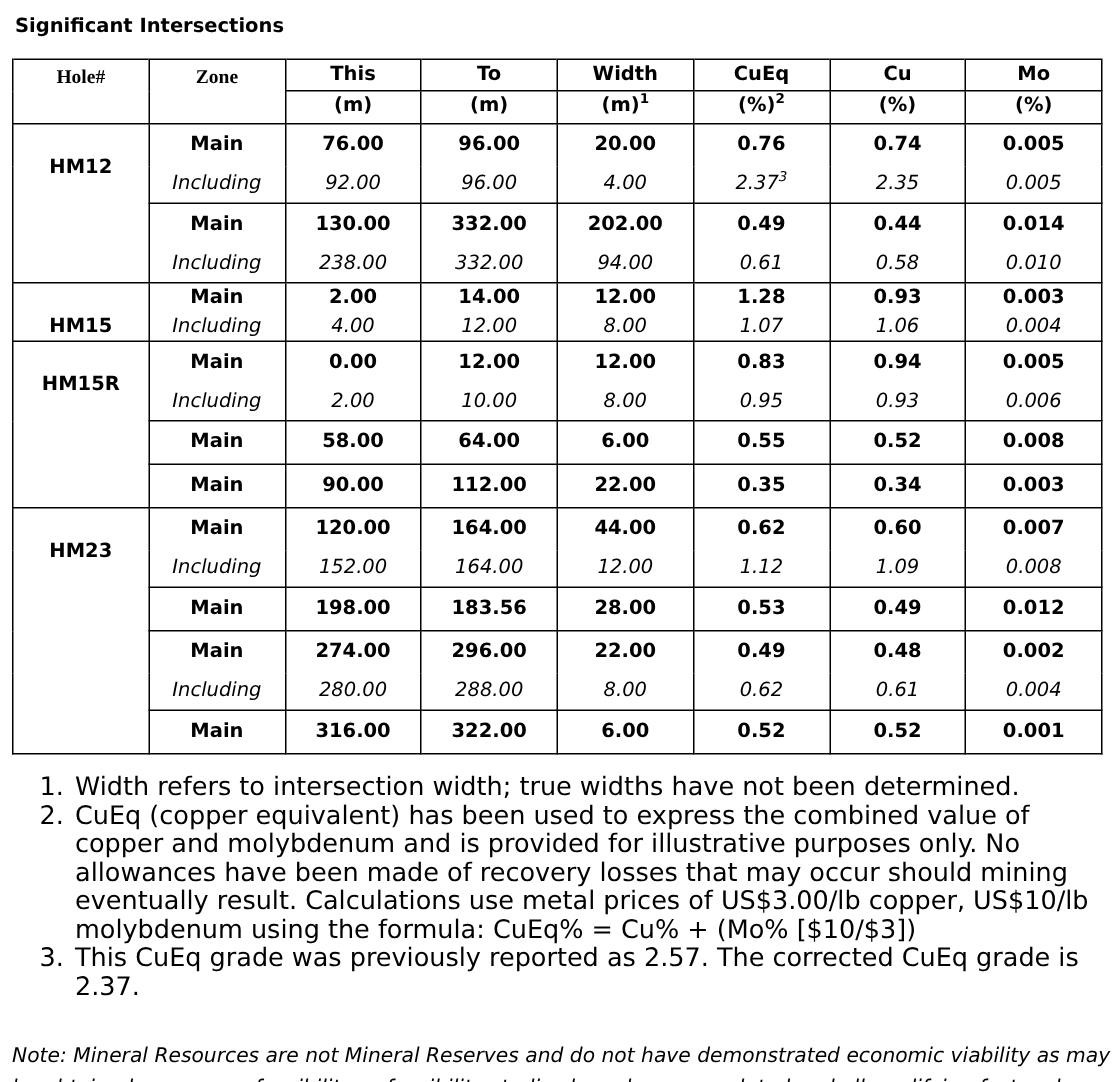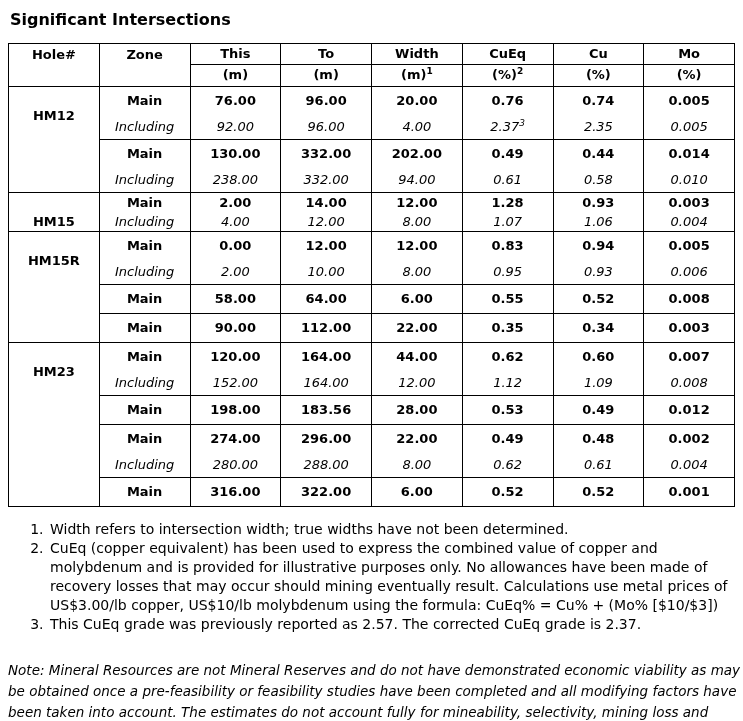--- a/index.html
+++ b/index.html
@@ -5,61 +5,61 @@
   html, body { margin: 0; padding: 0; background: #ffffff; color: #000000; }
   body {
     width: 743px;
     font-family: "DejaVu Sans", sans-serif;
     font-size: 13px;
     padding: 8px 8px 4px 8px;
     box-sizing: border-box;
   }
   .page-title {
     font-weight: bold;
-    font-size: 16px;
+    font-size: 13px;
     margin: 2px 0 14px 2px;
   }
   table.intersections {
     border-collapse: collapse;
     table-layout: fixed;
     width: 727px;
     border: 1px solid #000;
   }
   th, td {
     border-left: 1px solid #000;
     border-right: 1px solid #000;
     text-align: center;
     font-size: 13px;
     line-height: 16px;
     padding: 0;
     overflow: hidden;
   }
   thead th { font-weight: bold; border-bottom: 1px solid #000; }
-  thead th.h-span { vertical-align: top; padding-top: 3px; height: 37px; }
+  thead th.h-span { vertical-align: top; padding-top: 3px; height: 37px; font-family: Liberation Serif, serif; }
   thead th.h-label { padding: 2px 0; }
   thead th.h-unit { padding: 2px 0 3px 0; }
   sup { font-size: 9px; line-height: 0; }
 
   td.hole-cell {
     font-weight: bold;
     vertical-align: top;
     padding-top: 7px;
     border-bottom: 1px solid #000;
   }
   tr.r-main td { font-weight: bold; padding-top: 6px; padding-bottom: 6px; }
   tr.r-incl td { font-style: italic; padding-top: 4px; padding-bottom: 4px; }
   tr.compact td { padding-top: 1px; padding-bottom: 1px; }
   tr.divider td, tr.group-end td { border-bottom: 1px solid #000; }
   tr td.hole-cell { padding-top: 21px; }
 
   ol.footnotes {
     margin: 13px 0 0 0;
     padding: 0 0 0 40px;
     line-height: 19px;
-    font-size: 14px;
+    font-size: 17px;
   }
   ol.footnotes li { padding-left: 2px; }
 
   .legal-note {
     margin-top: 26px;
     font-style: italic;
     font-size: 13.5px;
     line-height: 21px;
     width: 735px;
   }

